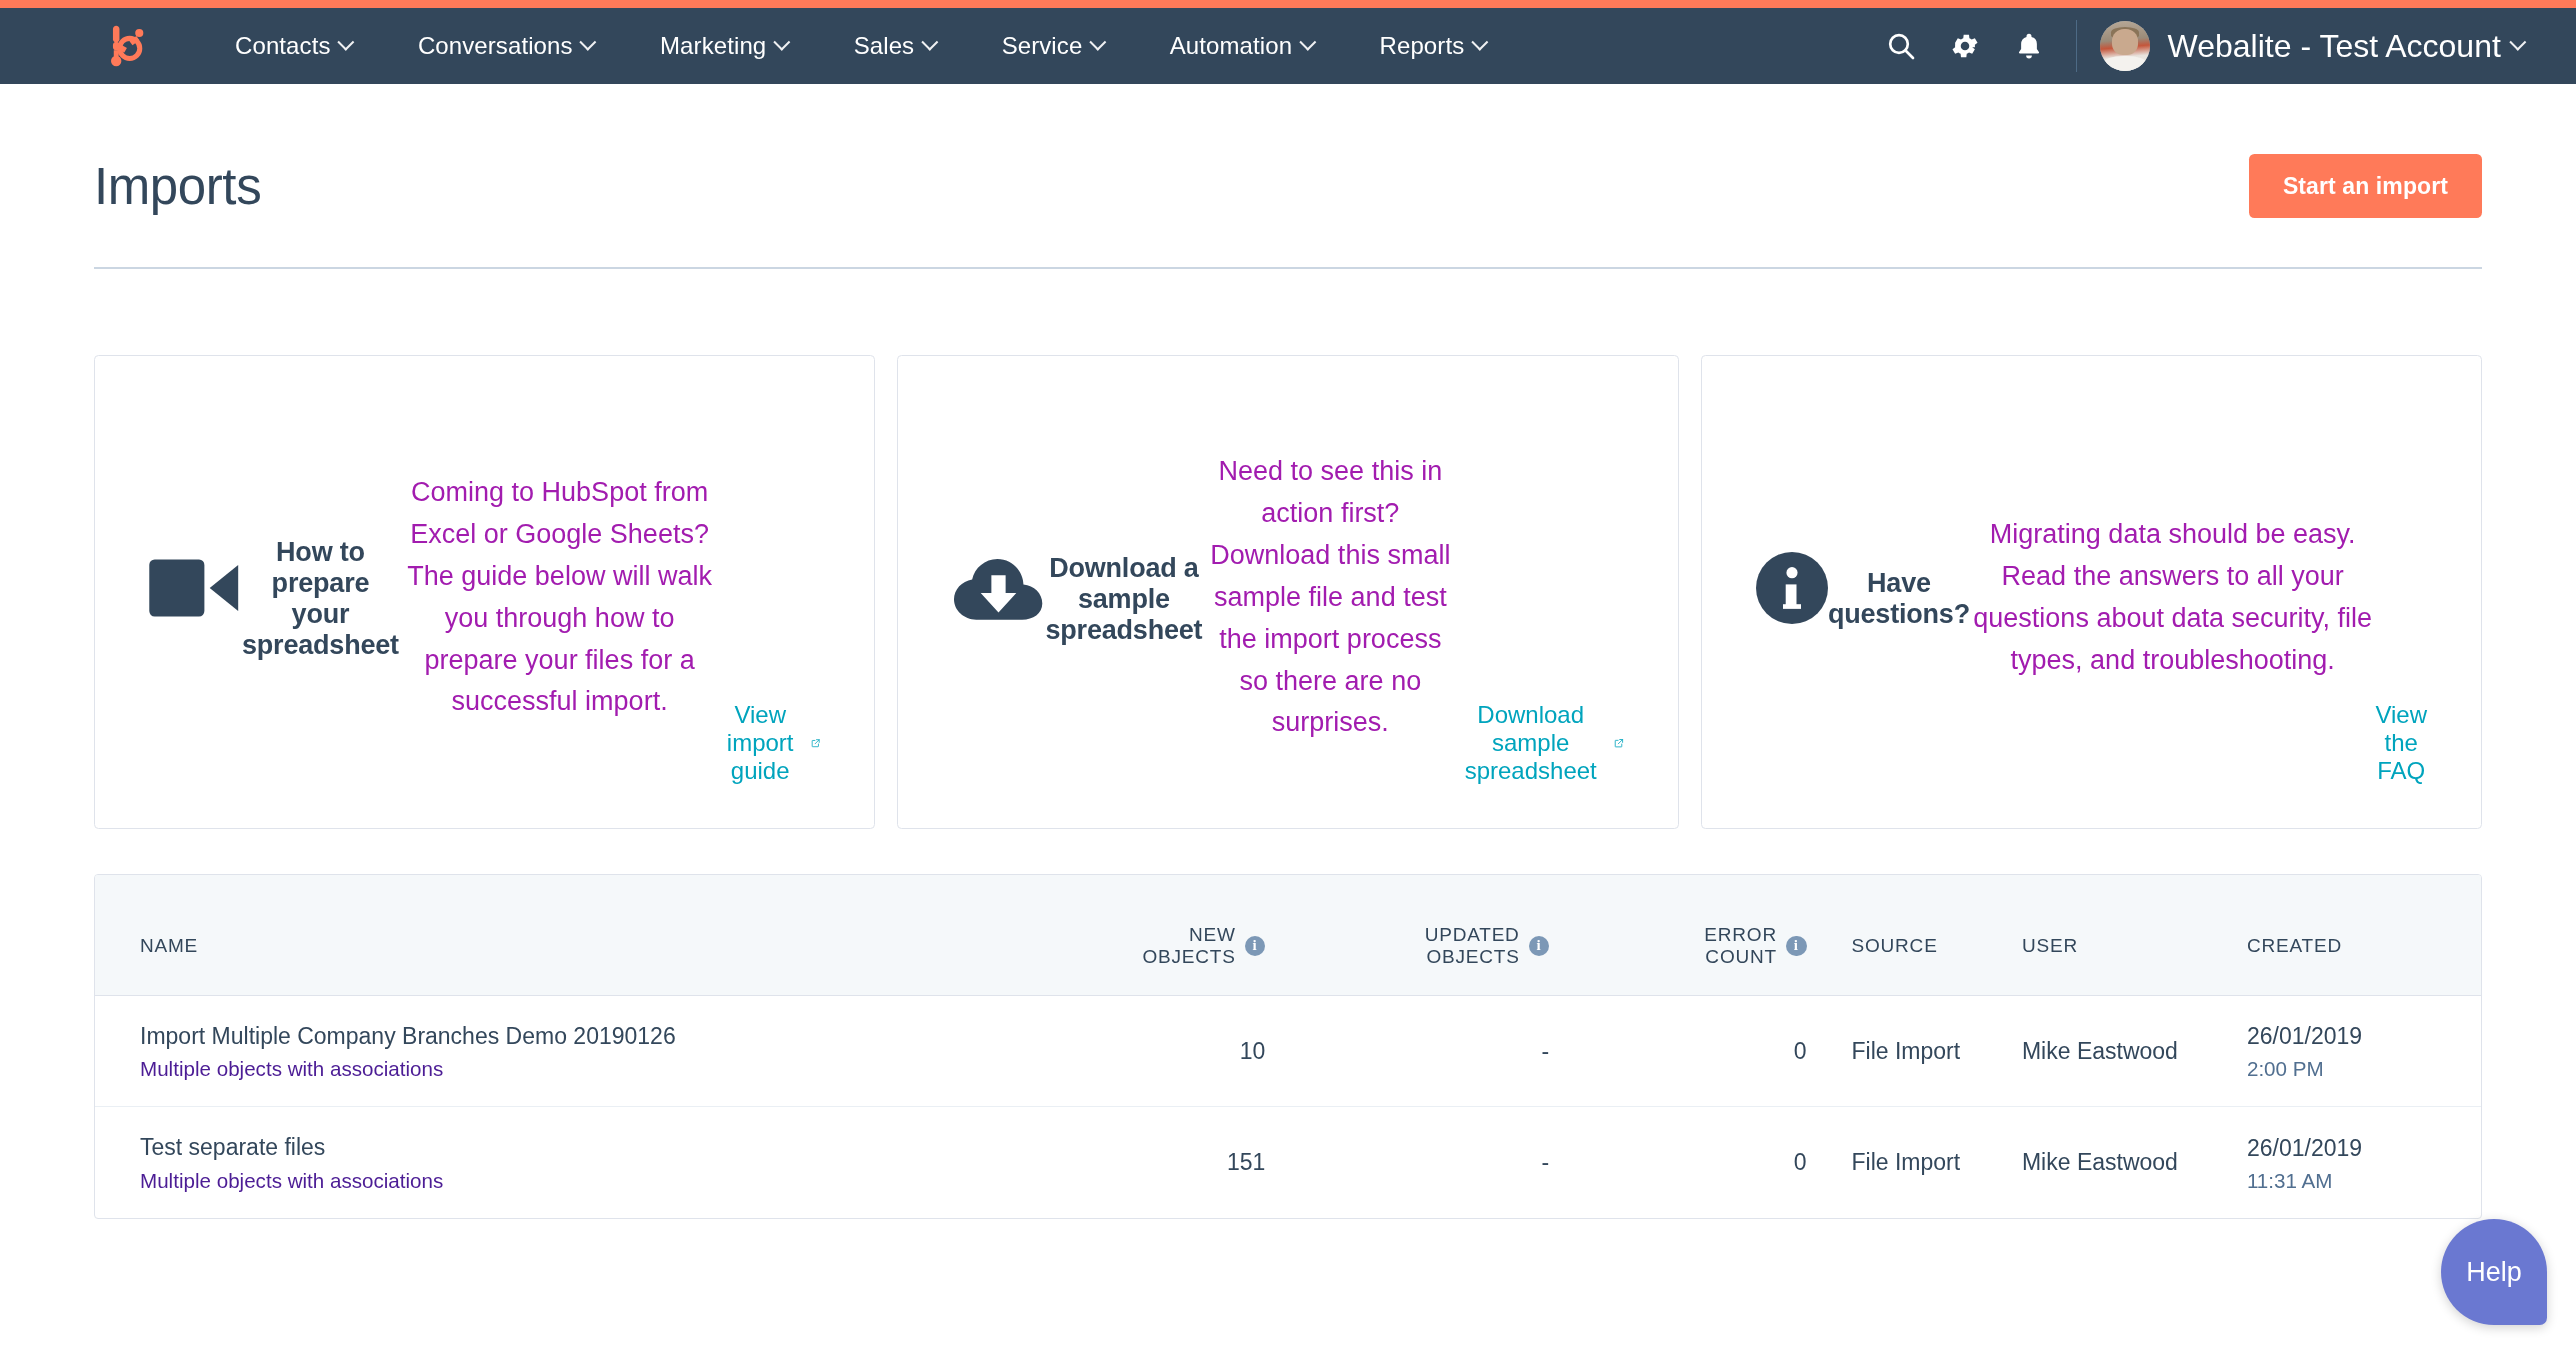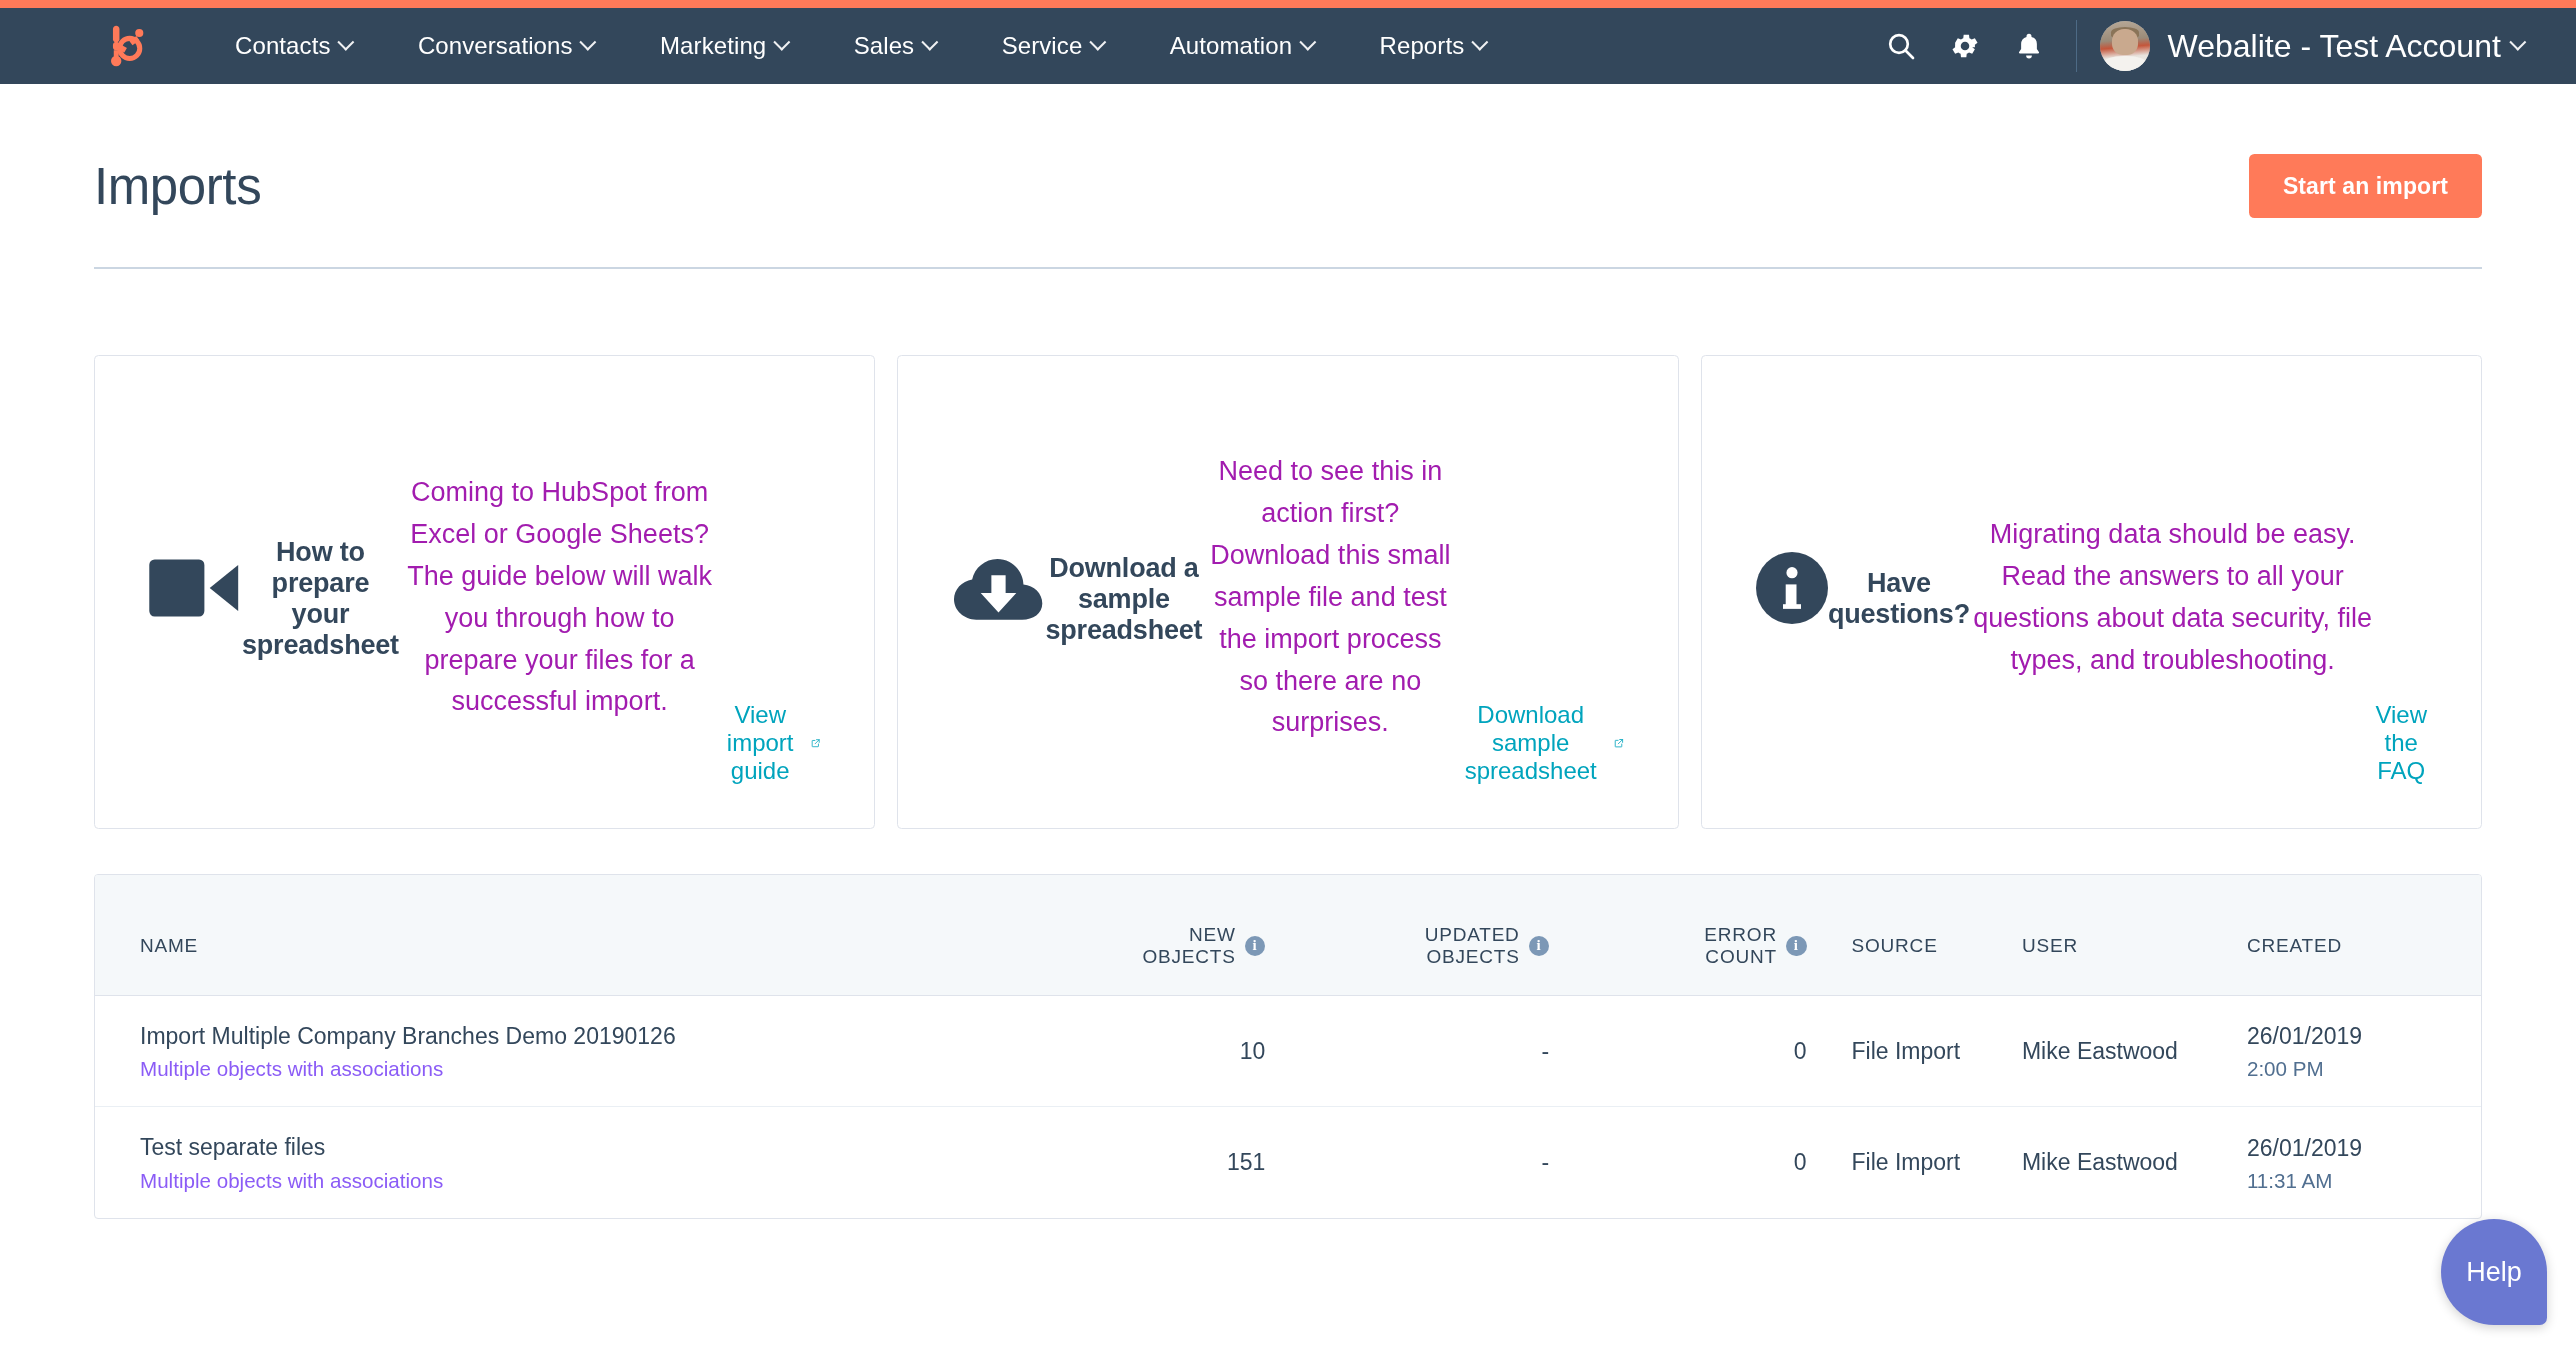--- a/index.html
+++ b/index.html
@@ -233,21 +233,21 @@
     color: #33475b;
     vertical-align: middle;
   }
   tbody tr:last-child td { border-bottom: none; }
   td.c-name { padding-left: 45px; text-align: left; }
   td.c-num  { text-align: right; }
   td.c-text { text-align: left; }
   .row-title { line-height: 1.32; }
   .row-sub {
     font-size: 20.6px;
-    color: #8b5cf6;
+    color: #4c1d95;
     margin-top: 6.3px;
     cursor: pointer;
   }
   .cell-stack { line-height: 1.35; }
   .cell-time { font-size: 20.6px; color: #516f90; margin-top: 4.5px; }
 
   
   .help-btn {
     position: fixed;
     right: 29px;

